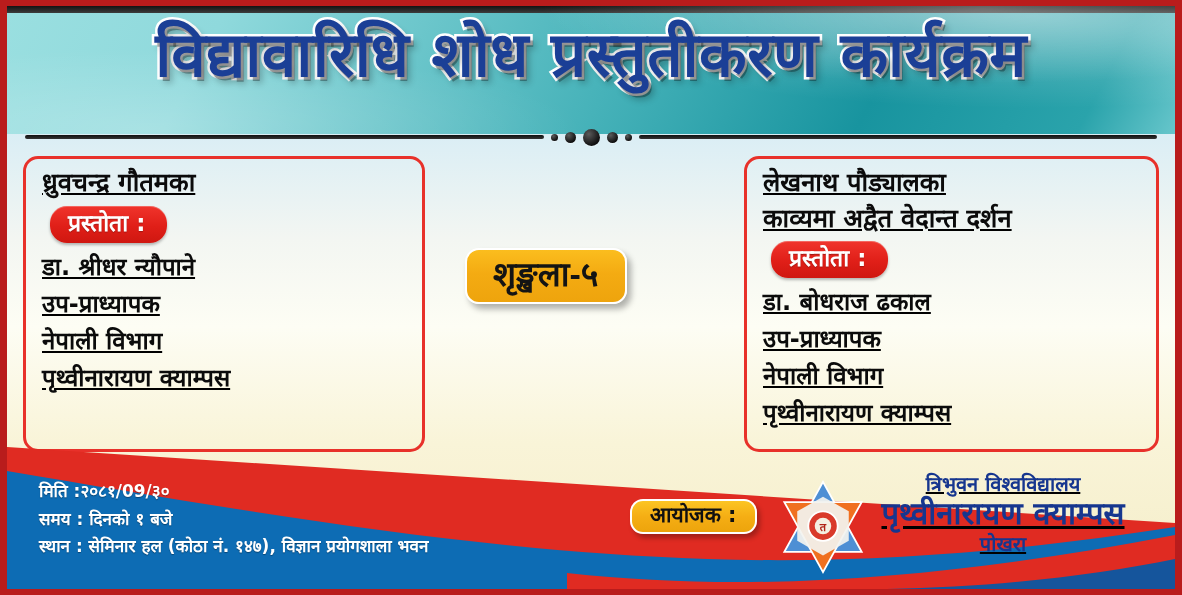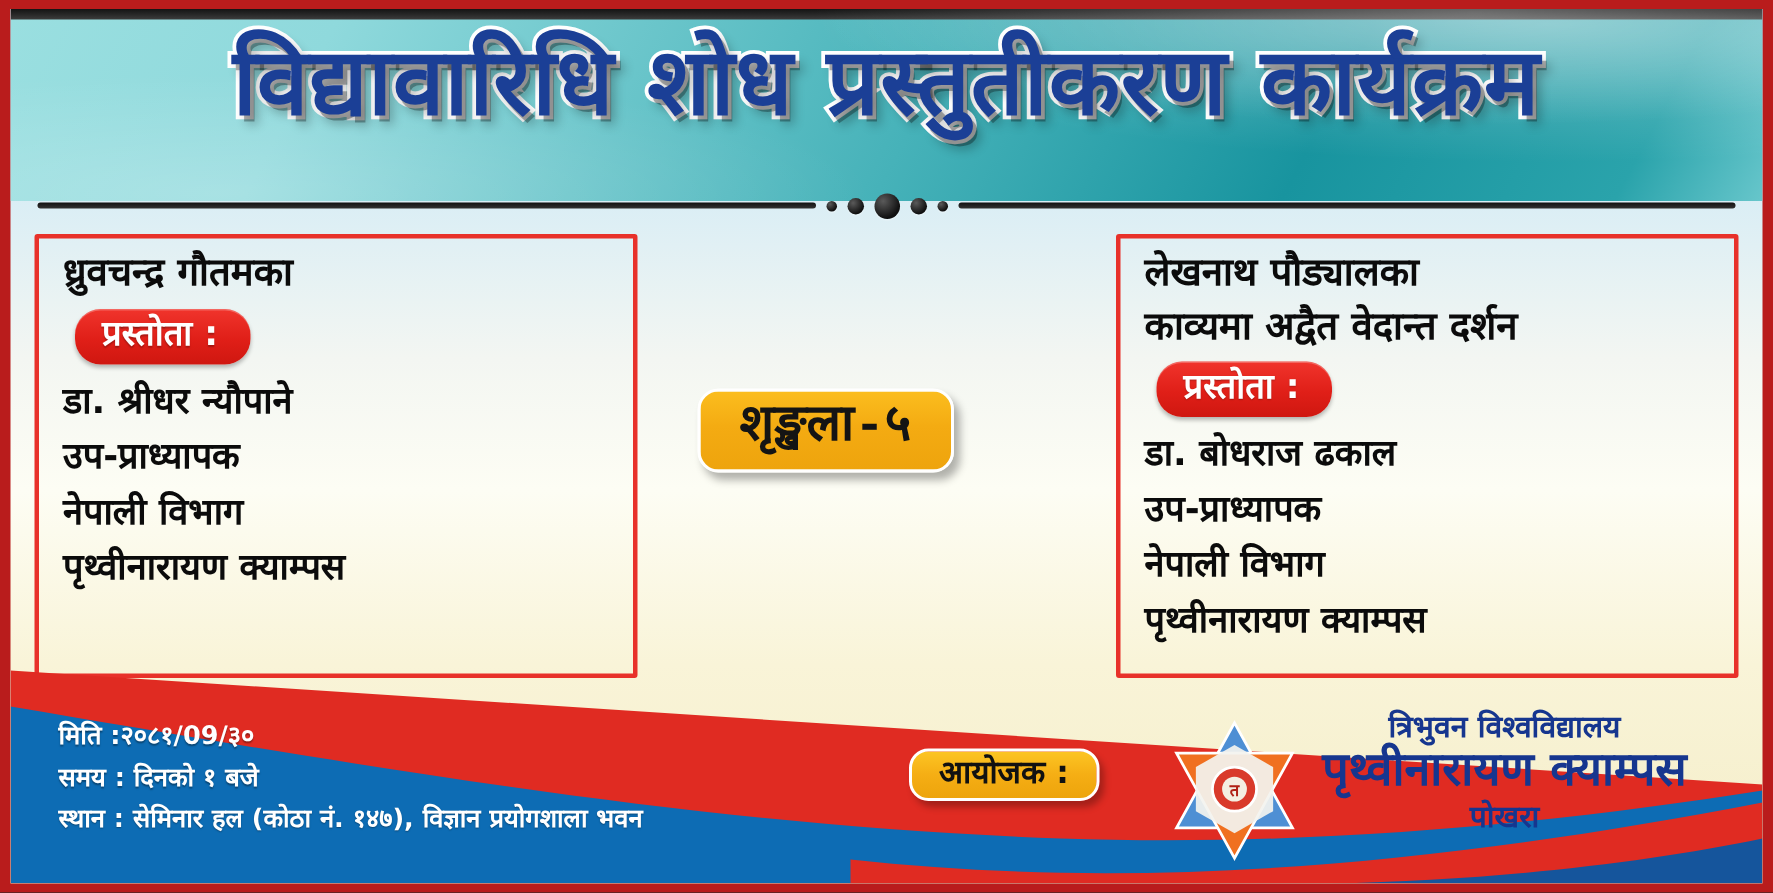--- a/index.html
+++ b/index.html
@@ -71,24 +71,25 @@
   .dot{border-radius:50%;background:radial-gradient(circle at 34% 30%,#5a5a5a 0%,#101010 70%);
        box-shadow:0 1px 1px rgba(255,255,255,.35);}
   .d1{width:7px;height:7px}
   .d2{width:11px;height:11px}
   .d3{width:17px;height:17px}
 
   
   .panel{
     position:absolute;top:150px;height:296px;
     border:3px solid #e8312a;
-    border-radius:2px;
+    border-radius:15px;
     box-sizing:border-box;
     padding:11px 16px 8px 16px;
     background:transparent;
+    text-decoration:underline;
   }
   .panel.left{left:16px;width:402px;}
   .panel.right{right:16px;width:415px;}
 
   .ln{
     font-family:"DejaVu Sans","Liberation Sans",sans-serif;
     color:#0b0b0b;
     font-size:25.5px;
     line-height:1.0;
     font-weight:600;
@@ -114,28 +115,27 @@
     white-space:nowrap;
   }
 
   
   .series-badge{
     position:absolute;left:458px;top:242px;
     background:linear-gradient(180deg,#fbbd1e 0%,#f4ab12 45%,#eea40d 100%);
     border:2px solid #ffffff;
     border-radius:14px;
     padding:7px 26px 11px 26px;
-    font-family:Liberation Mono, monospace;
+    font-family:Liberation Sans, sans-serif;
     font-weight:700;
     font-size:34px;
     line-height:1;
     color:#141414;
     box-shadow:4px 5px 6px rgba(0,0,0,.30);
     white-space:nowrap;
-    margin-top:11px;
   }
 
   
   .bottom{
     position:absolute;left:0;right:0;bottom:0;height:170px;
     overflow:hidden;
   }
   .bottom svg{display:block;width:100%;height:100%;}
 
   .event-info{
@@ -143,38 +143,39 @@
     font-family:"DejaVu Sans","Liberation Sans",sans-serif;
     color:#ffffff;
     font-size:17px;
     line-height:1.62;
     font-weight:600;
     text-shadow:0 1px 1px rgba(0,0,0,.35);
     white-space:nowrap;
   }
 
   .organizer-chip{
-    position:absolute;left:599px;top:493px;
+    position:absolute;left:623px;top:493px;
     background:linear-gradient(180deg,#fcc523 0%,#f5ae14 50%,#eda40c 100%);
     border:2px solid #ffffff;
     border-radius:13px;
     padding:4px 18px 6px 18px;
     font-family:"DejaVu Sans","Liberation Sans",sans-serif;
     font-weight:700;
     font-size:21px;
     line-height:1;
     color:#111;
     box-shadow:3px 4px 5px rgba(0,0,0,.28);
     white-space:nowrap;
   }
 
   .tu-block{
     position:absolute;right:22px;top:468px;
     text-align:center;
     width:300px;
+    text-decoration:underline;
   }
   .tu-l1{
     font-family:"DejaVu Sans","Liberation Sans",sans-serif;
     font-weight:700;font-size:20px;line-height:1.05;color:#16368f;white-space:nowrap;
   }
   .tu-l2{
     font-family:"DejaVu Sans","Liberation Sans",sans-serif;
     font-weight:700;font-size:31px;line-height:1.12;color:#16368f;white-space:nowrap;
     margin-top:1px;
   }

